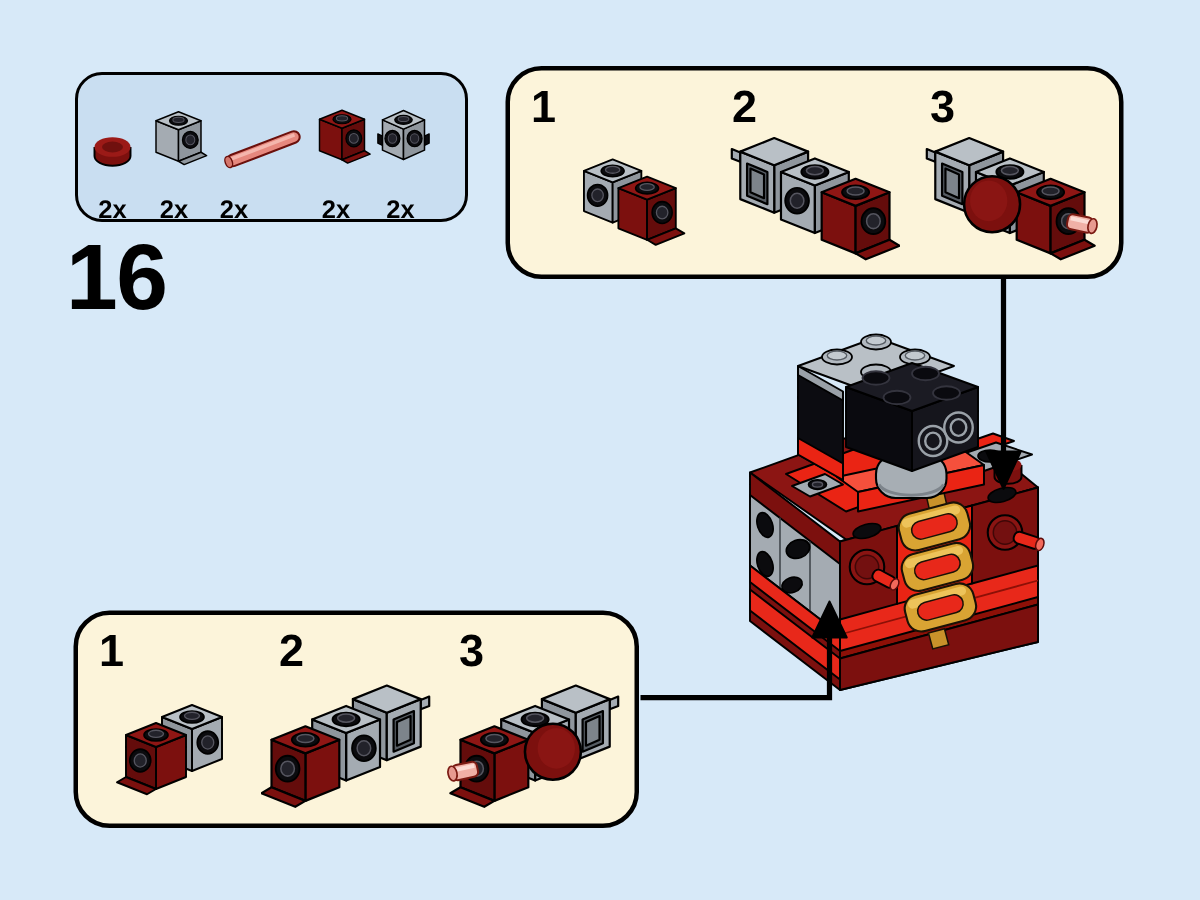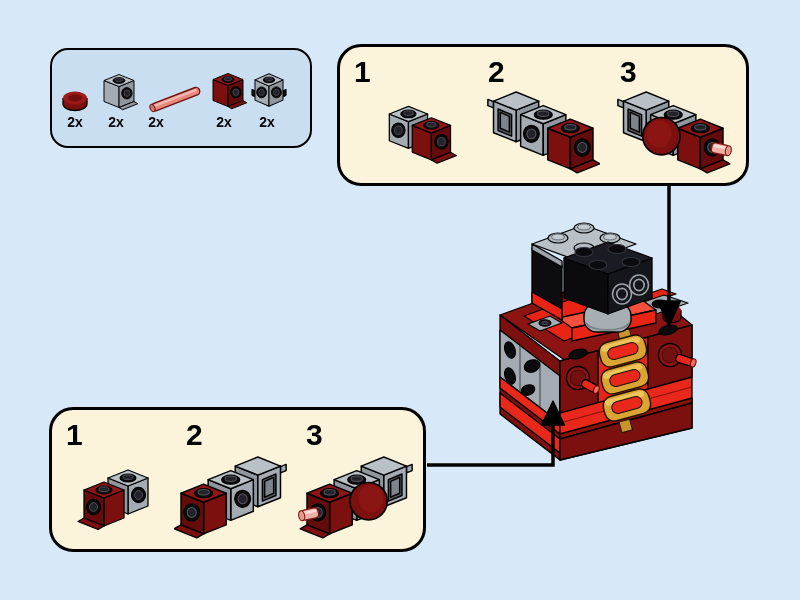--- a/index.html
+++ b/index.html
@@ -8,21 +8,21 @@
     position:relative; width:800px; height:600px;
     background:#d7e9f8; overflow:hidden;
     font-family:"Liberation Sans", sans-serif; color:#000;
   }
   .panel { position:absolute; border:3px solid #000; }
   #parts-panel { left:50px; top:48px; width:262px; height:100px; border-radius:18px; background:#c9def1; border-width:2.5px; }
   #callout-top-right { left:337px; top:44px; width:412px; height:142px; border-radius:24px; background:#fcf4da; }
   #callout-bottom-left { left:49px; top:407px; width:377px; height:145px; border-radius:24px; background:#fcf4da; }
   #step-number { position:absolute; left:44px; top:155px; font-size:62px; font-weight:bold; line-height:1; letter-spacing:-1px; }
   .substep-num { position:absolute; top:10px; font-size:30px; font-weight:bold; line-height:1; }
-  .count { position:absolute; width:32px; text-align:center; font-size:14px; font-weight:bold; top:64px; }
+  .count { position:absolute; width:32px; text-align:center; font-size:17px; font-weight:bold; top:80px; }
   .abs { position:absolute; }
   svg { display:block; }
   polygon, path.outl, rect.outl { stroke:#000; stroke-width:1.3; stroke-linejoin:round; }
   
   .g-top{fill:#b9c0c6}.g-left{fill:#a4abb2}.g-right{fill:#8f969d}
   .r-top{fill:#8f1614}.r-left{fill:#7c100e}.r-right{fill:#640c0b}
   .stud{fill:#0b0b0e;stroke:#000;stroke-width:1.1}
   .stud-in{fill:#22222a;stroke:#55555f;stroke-width:.9}
   #connectors { position:absolute; left:0; top:0; pointer-events:none; }
 </style>
@@ -151,20 +151,21 @@
       <ellipse class="stud" cx="36.5" cy="30" rx="6.4" ry="7"></ellipse>
       <ellipse class="stud-in" cx="36.5" cy="30" rx="3.6" ry="4"></ellipse>
     </svg>
     <span class="count" style="left:7px">2x</span>
     <span class="count" style="left:48px">2x</span>
     <span class="count" style="left:88px">2x</span>
     <span class="count" style="left:156px">2x</span>
     <span class="count" style="left:199px">2x</span>
   </div>
 
+  <div id="step-number">16</div>
 
   <div id="callout-top-right" class="panel">
     <span class="substep-num" style="left:14px">1</span>
     <span class="substep-num" style="left:148px">2</span>
     <span class="substep-num" style="left:280px">3</span>
     <svg class="abs" style="left:28px;top:44px" width="100" height="88" viewBox="0 0 104 92">
         <use href="#asm1"></use>
       </svg>
     <svg class="abs" style="left:142px;top:36px" width="118" height="104" viewBox="0 0 104 92">
         <use href="#asm2"></use>

